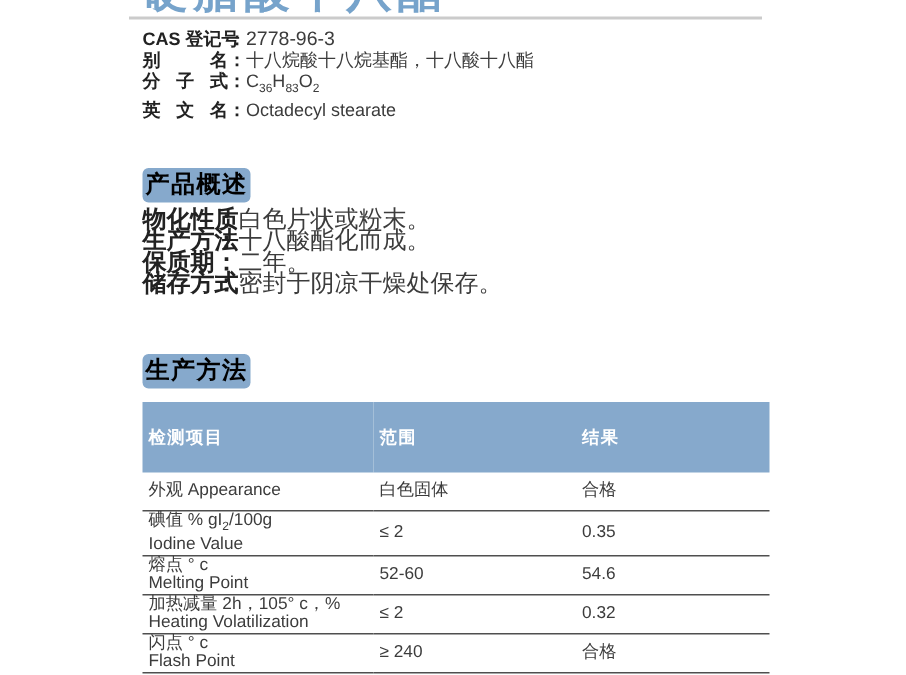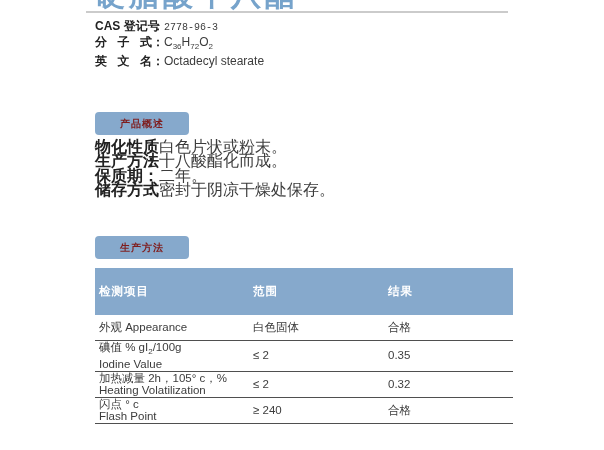--- a/index.html
+++ b/index.html
@@ -44,32 +44,32 @@
   .info-label {
     display: inline-block;
     width: 57px;
     font-weight: bold;
     color: #222;
     text-align: justify;
     text-align-last: justify;
     vertical-align: top;
   }
   .colon { font-weight: bold; color: #222; }
-  .serif { font-family: Liberation Mono, monospace; font-size: 10px; }
+  .serif { font-family: Liberation Sans, sans-serif; font-size: 13px; }
   sub { font-size: 8px; }
   
   .badge {
     position: absolute;
     left: 95px;
-    width: 94px;
+    width: 72px;
     height: 23px;
     border-radius: 4px;
     background: #86a9cc;
-    color: #7f1d1d;
-    font-size: 10px;
+    color: #000000;
+    font-size: 16px;
     font-weight: bold;
     letter-spacing: 1px;
     display: flex;
     align-items: center;
     justify-content: center;
   }
   .badge-overview { top: 112px; }
   .badge-quality { top: 236px; }
   
   .overview-block {
@@ -121,21 +121,24 @@
 <div class="page">
 
   <div class="page-title">硬脂酸十八酯</div>
   <div class="title-divider"></div>
 
   <div class="info-block">
     <div class="info-row">
       <span class="info-label">CAS 登记号</span><span class="colon">：</span><span class="serif">2778-96-3</span>
     </div>
     <div class="info-row">
-      <span class="info-label">分子式</span><span class="colon">：</span><span><span>C</span><sub>36</sub><span>H</span><sub>72</sub><span>O</span><sub>2</sub></span>
+      <span class="info-label">别名</span><span class="colon">：</span><span>十八烷酸十八烷基酯，十八酸十八酯</span>
+    </div>
+    <div class="info-row">
+      <span class="info-label">分子式</span><span class="colon">：</span><span><span>C</span><sub>36</sub><span>H</span><sub>83</sub><span>O</span><sub>2</sub></span>
     </div>
     <div class="info-row">
       <span class="info-label">英文名</span><span class="colon">：</span><span>Octadecyl stearate</span>
     </div>
   </div>
 
   <div class="badge badge-overview">产品概述</div>
 
   <div class="overview-block">
     <div class="ov-row">
@@ -173,20 +176,25 @@
           <td><span>外观 Appearance</span></td>
           <td>白色固体</td>
           <td>合格</td>
         </tr>
         <tr>
           <td><span>碘值 % gI</span><sub>2</sub><span>/100g</span><br><span>Iodine Value</span></td>
           <td>≤ 2</td>
           <td>0.35</td>
         </tr>
         <tr>
+          <td><span>熔点 ° c</span><br><span>Melting Point</span></td>
+          <td>52-60</td>
+          <td>54.6</td>
+        </tr>
+        <tr>
           <td><span>加热减量 2h，105° c，%</span><br><span>Heating Volatilization</span></td>
           <td>≤ 2</td>
           <td>0.32</td>
         </tr>
         <tr>
           <td><span>闪点 ° c</span><br><span>Flash Point</span></td>
           <td>≥ 240</td>
           <td>合格</td>
         </tr>
       </tbody>

